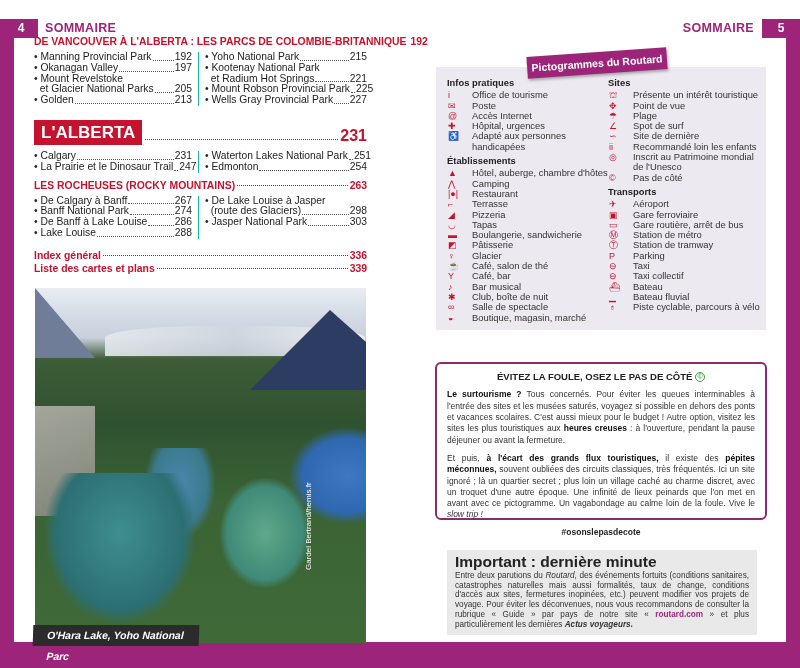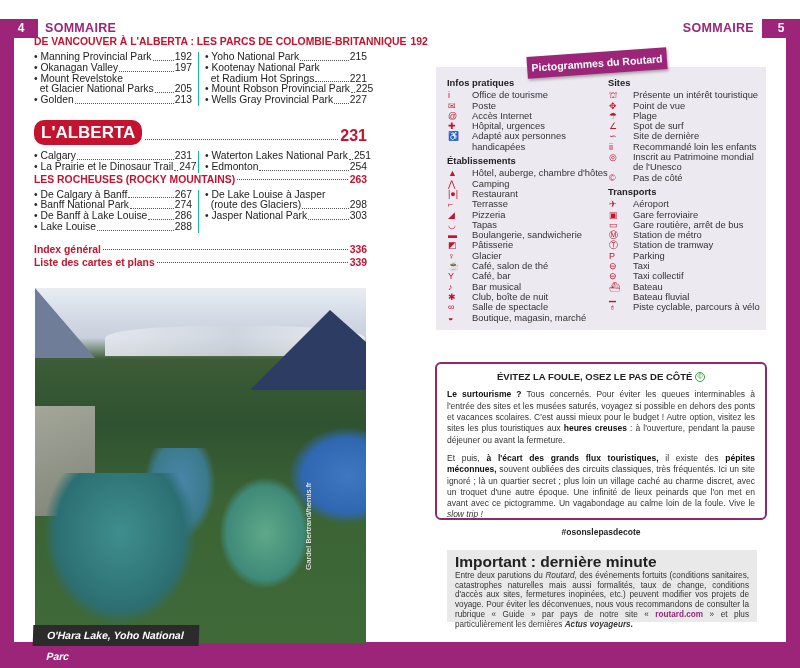--- a/index.html
+++ b/index.html
@@ -25,21 +25,21 @@
   .cols { display: flex; margin-top: 4px; }
   .col { width: 164px; }
   .col + .col { border-left: 1px solid #14b8a6; padding-left: 6px; width: 169px; }
   .col.leftc { padding-right: 6px; }
   .entry { display: flex; align-items: flex-end; font-size: 10.3px; line-height: 10.8px; color: #222; }
   .entry .lbl { white-space: pre; }
   .entry .dots { flex: 1; border-bottom: 1px dotted #555; margin: 0 1px; transform: translateY(-2px); min-width: 4px; }
   .entry .pg { white-space: nowrap; }
 
   .alberta { display: flex; align-items: flex-end; margin-top: 14px; }
-  .alberta .badge { background: #c4122f; color: #fff; font-weight: bold; font-size: 17px; padding: 2px 7px; line-height: 21px; border-radius: 10px; }
+  .alberta .badge { background: #c4122f; color: #fff; font-weight: bold; font-size: 17px; padding: 2px 7px; line-height: 21px; }
   .alberta .dots { flex: 1; border-bottom: 1px dotted #c4122f; margin: 0 2px 5px 3px; }
   .alberta .pg { color: #c4122f; font-weight: bold; font-size: 16px; line-height: 18px; }
 
   
   .photo { position: absolute; left: 35px; top: 288px; width: 331px; height: 355px; overflow: hidden;
     background: linear-gradient(180deg, #e9edf2 0%, #d4dbe6 8%, #c9d0dc 14%, #3d5c37 20%, #2f5230 38%, #3b6335 60%, #3f6a38 100%); }
   .photo .mtn1 { position: absolute; left: 0; top: 0; width: 0; height: 0; border-left: 0 solid transparent; border-right: 60px solid transparent; border-bottom: 70px solid #6f7d99; }
   .photo .mtn2 { position: absolute; left: 215px; top: 22px; width: 0; height: 0; border-left: 80px solid transparent; border-right: 90px solid transparent; border-bottom: 80px solid #2c3c63; }
   .photo .snow { position: absolute; left: 70px; top: 38px; width: 260px; height: 30px; background: linear-gradient(90deg, #e5e8ee, #d0d6e0, #eef0f4); border-radius: 40% 40% 0 0; opacity: .9; }
   .photo .lake1 { position: absolute; left: 10px; top: 185px; width: 150px; height: 150px; background: radial-gradient(ellipse at 50% 40%, #3f8e8e, #2c6f73 60%, transparent 72%); }
@@ -64,21 +64,21 @@
 
   
   .tip { position: absolute; left: 435px; top: 362px; width: 332px; height: 158px; border: 2px solid #8b2a6d; border-radius: 6px; background: #fff; padding: 5px 10px 0 10px; }
   .tip h3 { font-size: 9.5px; font-weight: bold; text-align: center; color: #222; margin-top: 2px; }
   .tip h3 .circ { display: inline-block; width: 10px; height: 10px; border: 1px solid #3a9a3a; border-radius: 50%; color: #3a9a3a; font-size: 7px; line-height: 8px; text-align: center; vertical-align: middle; }
   .tip p { font-size: 8.5px; line-height: 11.3px; text-align: justify; color: #333; margin-top: 7px; }
   .tip b { color: #111; }
   .tip .hash { text-align: center; font-weight: bold; font-size: 8.5px; margin-top: 6px; color: #222; }
 
   
-  .important { position: absolute; left: 447px; top: 550px; width: 310px; height: 72px; background: #e9e9e9; padding: 3px 8px; }
+  .important { position: absolute; left: 447px; top: 550px; width: 310px; height: 85px; background: #e9e9e9; padding: 3px 8px; }
   .important h2 { font-size: 15.5px; font-weight: bold; color: #222; line-height: 18px; }
   .important p { font-size: 8.2px; line-height: 9.7px; text-align: justify; color: #333; }
   .important .link { color: #9c2579; font-weight: bold; }
 </style>
 </head>
 <body>
 
 <div class="frame-left"></div>
 <div class="frame-right"></div>
 <div class="frame-bottom"></div>
@@ -172,21 +172,21 @@
           <span class="pg">251</span>
         </div>
         <div class="entry">
           <span class="lbl">• Edmonton</span>
           <span class="dots"></span>
           <span class="pg">254</span>
         </div>
       </div>
   </div>
 
-  <div class="sec-title" style="">
+  <div class="sec-title" style="margin-top:6px">
     <span>LES ROCHEUSES (ROCKY MOUNTAINS)</span>
     <span class="dots"></span>
     <span>263</span>
   </div>
   <div class="cols">
     <div class="col leftc">
         <div class="entry">
           <span class="lbl">• De Calgary à Banff</span>
           <span class="dots"></span>
           <span class="pg">267</span>

